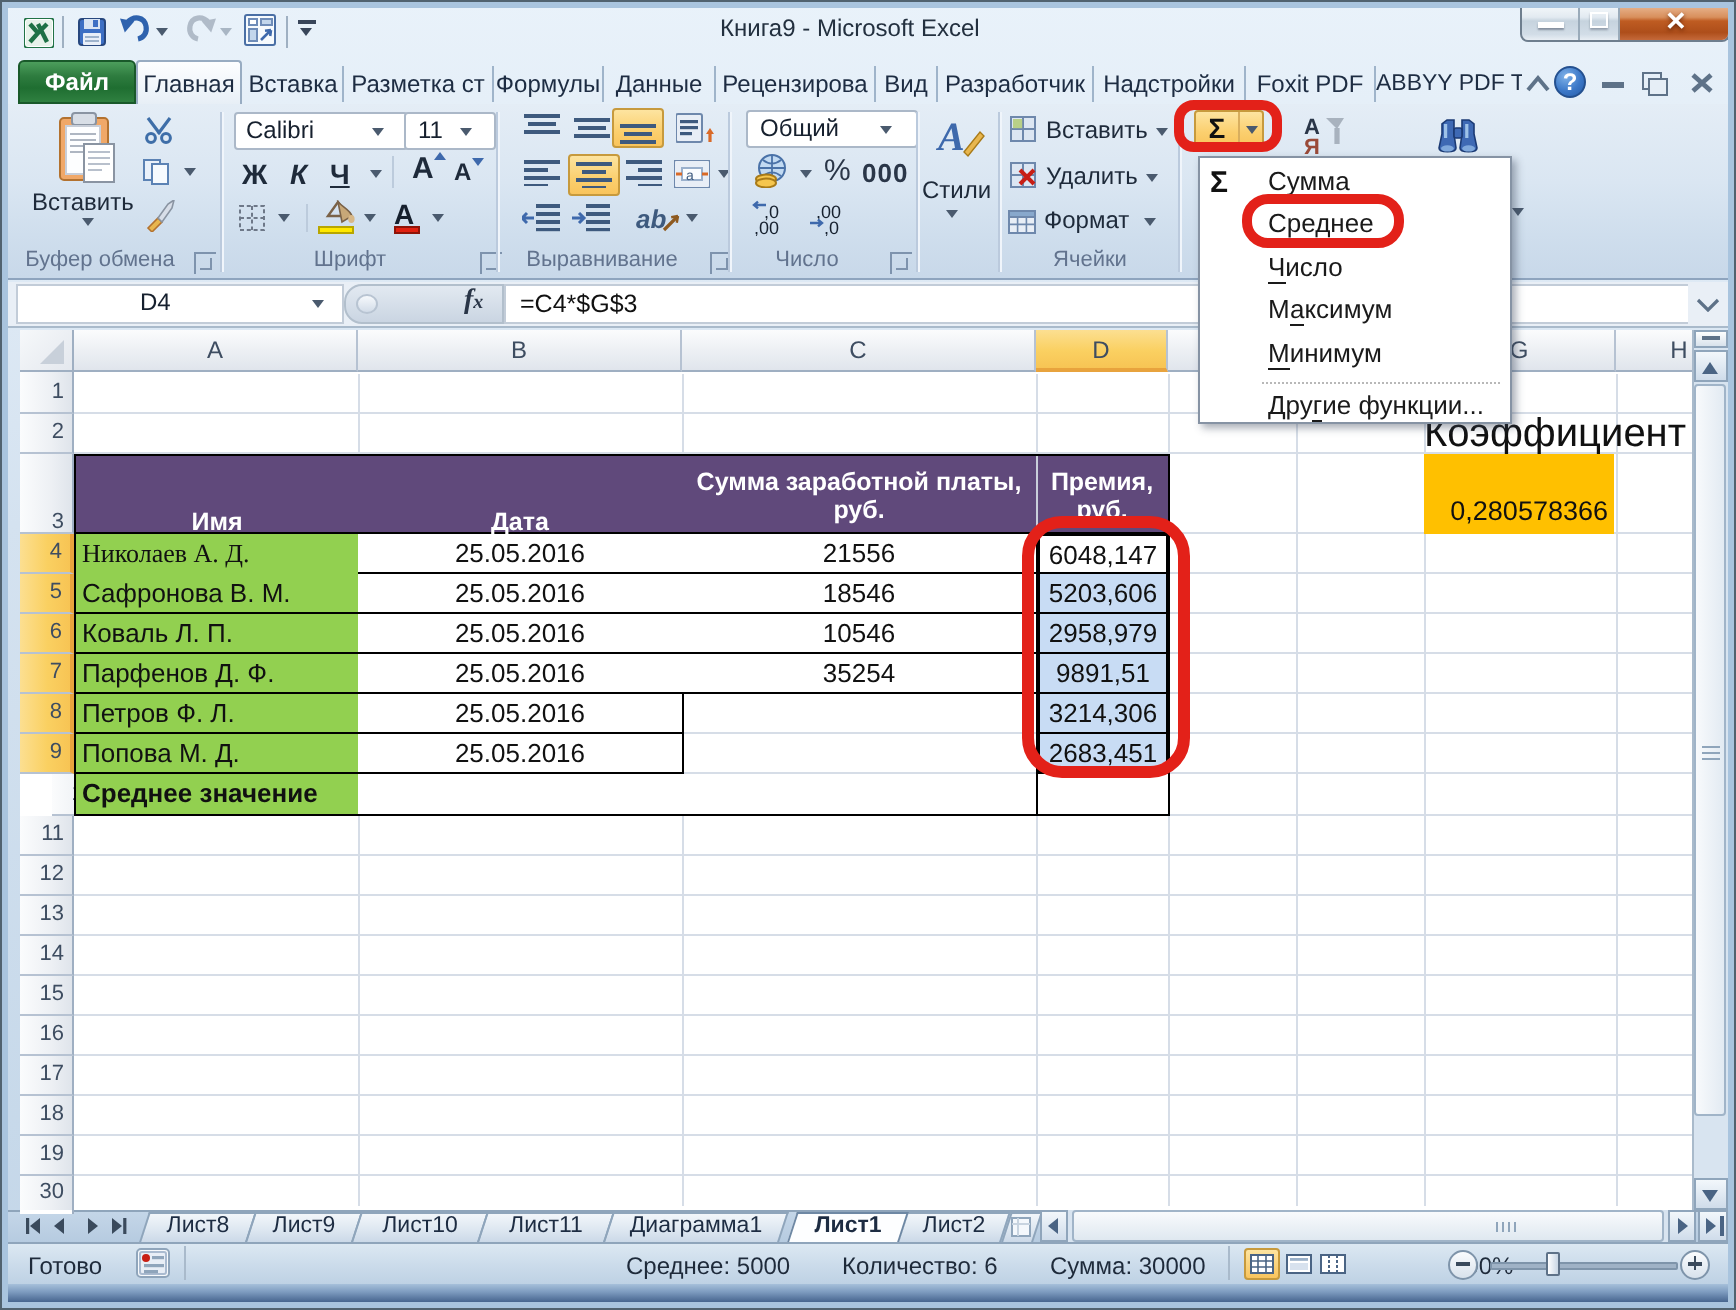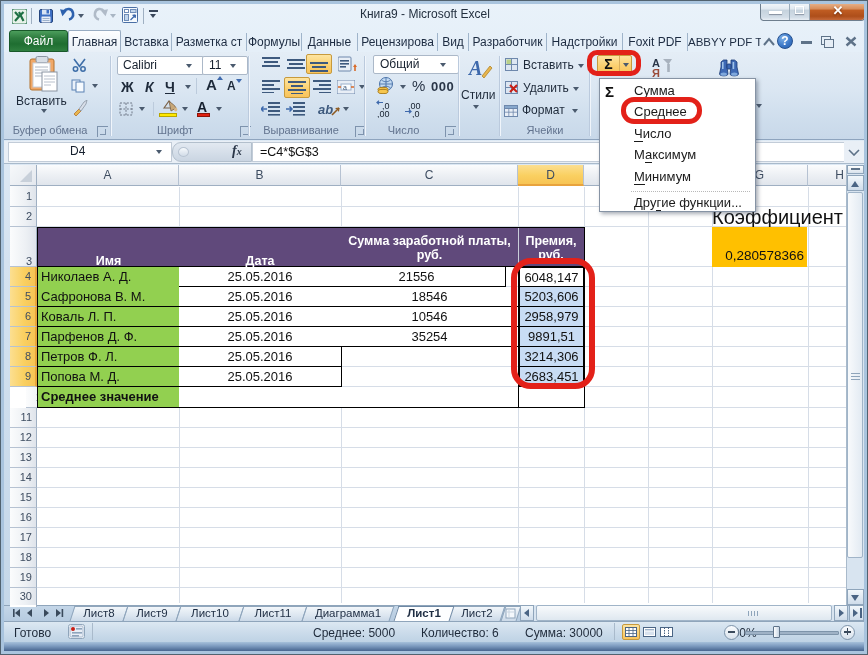--- a/index.html
+++ b/index.html
@@ -72,21 +72,21 @@
       <rect x="0.5" y="0.5" width="15" height="15" rx="1" fill="#F6FAFD" stroke="#4A6FA5"></rect>
       <rect x="2.5" y="2.5" width="4" height="3" fill="#fff" stroke="#6E8CB8"></rect>
       <rect x="8.5" y="2.5" width="5.5" height="3" fill="#C2D6EC" stroke="#6E8CB8"></rect>
       <rect x="2.5" y="7.5" width="4" height="6" fill="#C2D6EC" stroke="#6E8CB8"></rect>
       <path d="M8.5 13 L13.5 8 M13.5 8 l-3 0.4 M13.5 8 l-0.4 3" stroke="#3E69AC" stroke-width="1.3" fill="none"></path>
     </svg>
 <div class="ab" style="left:143px;top:8px;width:1px;height:16px;background:#9FB0C2;"></div>
 <div class="ab" style="left:149px;top:10px;width:9px;height:1.5px;background:#39465A;"></div>
 <div class="da" style="left:150px;top:14px;border-top-color:#39465A;"></div>
 
-<div class="ab" style="left:9px;top:30px;width:59px;height:22px;border-radius:3px 3px 0 0;background:linear-gradient(180deg,#4C9E5C 0%,#2E7C3F 35%,#1F6E31 65%,#2F8040 100%);border:1px solid #19592A;box-sizing:border-box;color:#fff;font-size:12px;text-align:center;line-height:21px;font-weight:normal;">Файл</div>
+<div class="ab" style="left:9px;top:30px;width:59px;height:22px;border-radius:3px 3px 0 0;background:linear-gradient(180deg,#4C9E5C 0%,#2E7C3F 35%,#1F6E31 65%,#2F8040 100%);border:1px solid #19592A;box-sizing:border-box;color:#fff;font-size:12px;text-align:center;line-height:21px;font-weight:bold;">Файл</div>
 <div class="ab" style="left:68px;top:30px;width:53px;height:23px;background:linear-gradient(180deg,#FDFEFF 0%,#F0F5FA 60%,#E6EEF6 100%);border:1px solid #98ACC2;border-bottom:none;border-radius:2px 2px 0 0;box-sizing:border-box;font-size:12px;color:#1d2c42;text-align:center;line-height:22px;">Главная</div>
 <div class="tabtxt" style="left:122px;width:49px;">Вставка</div>
     <div class="tsep" style="left:171px;"></div>
 <div class="tabtxt" style="left:172px;width:74px;">Разметка ст</div>
     <div class="tsep" style="left:246px;"></div>
 <div class="tabtxt" style="left:247px;width:54px;">Формулы</div>
     <div class="tsep" style="left:301px;"></div>
 <div class="tabtxt" style="left:302px;width:55px;">Данные</div>
     <div class="tsep" style="left:357px;"></div>
 <div class="tabtxt" style="left:358px;width:79px;">Рецензирова</div>
@@ -425,35 +425,35 @@
 
 <div class="ab" style="left:712px;top:208px;width:94px;font-size:20px;color:#111;line-height:19px;">Коэффициент</div>
 <div class="ab" style="left:712px;top:227px;width:95px;height:40px;background:#FFC000;"></div>
 <div class="ab" style="left:712px;top:246px;width:92px;font-size:13.5px;color:#111;text-align:right;line-height:19px;">0,280578366</div>
 
 <div class="pc" style="left:37px;top:227px;width:143px;height:40px;line-height:66px;">Имя</div>
 <div class="pc" style="left:179px;top:227px;width:163px;height:40px;border-left:none;line-height:66px;">Дата</div>
 <div class="pc" style="left:341px;top:227px;width:178px;height:40px;border-left:none;padding-top:6px;">Сумма заработной платы,<br>руб.</div>
 <div class="pc" style="left:518px;top:227px;width:67px;height:40px;border-left:none;padding-top:6px;">Премия,<br>руб.</div>
 <div class="ab" style="left:518px;top:228px;width:1px;height:38px;background:#C9CEDA;"></div>
-<div class="gc" style="left:37px;top:267px;width:143px;height:34px;">Николаев А. Д.</div>
+<div class="gc" style="left:37px;top:267px;width:143px;height:34px;font-family:Liberation Serif, serif;">Николаев А. Д.</div>
 <div class="gc" style="left:37px;top:287px;width:143px;height:20px;">Сафронова В. М.</div>
 <div class="gc" style="left:37px;top:307px;width:143px;height:20px;">Коваль Л. П.</div>
 <div class="gc" style="left:37px;top:327px;width:143px;height:20px;">Парфенов Д. Ф.</div>
 <div class="gc" style="left:37px;top:347px;width:143px;height:20px;">Петров Ф. Л.</div>
 <div class="gc" style="left:37px;top:367px;width:143px;height:20px;">Попова М. Д.</div>
 <div class="gc" style="left:37px;top:387px;width:143px;height:21px;font-weight:bold;line-height:20px;">Среднее значение</div>
 <div class="wc" style="left:179px;top:267px;width:163px;height:20px;border-left:none;">25.05.2016</div>
 <div class="wc" style="left:179px;top:287px;width:163px;height:20px;border-left:none;">25.05.2016</div>
 <div class="wc" style="left:179px;top:307px;width:163px;height:20px;border-left:none;">25.05.2016</div>
 <div class="wc" style="left:179px;top:327px;width:163px;height:20px;border-left:none;">25.05.2016</div>
 <div class="wc" style="left:179px;top:347px;width:163px;height:20px;border-left:none;">25.05.2016</div>
 <div class="wc" style="left:179px;top:367px;width:163px;height:20px;border-left:none;">25.05.2016</div>
 <div class="wc" style="left:179px;top:387px;width:163px;height:21px;border-left:none;"></div>
-<div class="wc" style="left:328px;top:267px;width:178px;height:20px;border-left:none;">21556</div>
+<div class="wc" style="left:341px;top:267px;width:178px;height:20px;border-left:none;">21556</div>
 <div class="wc" style="left:341px;top:287px;width:178px;height:20px;border-left:none;">18546</div>
 <div class="wc" style="left:341px;top:307px;width:178px;height:20px;border-left:none;">10546</div>
 <div class="wc" style="left:341px;top:327px;width:178px;height:20px;border-left:none;">35254</div>
 <div class="wc" style="left:341px;top:387px;width:178px;height:21px;border-left:none;"></div>
 <div class="wc" style="left:518px;top:266px;width:67px;height:22px;border:2px solid #000;line-height:20px;">6048,147</div>
 <div class="bc" style="left:518px;top:287px;width:67px;height:20px;border-left:2px solid #000;border-right:2px solid #000;">5203,606</div>
 <div class="bc" style="left:518px;top:307px;width:67px;height:20px;border-left:2px solid #000;border-right:2px solid #000;">2958,979</div>
 <div class="bc" style="left:518px;top:327px;width:67px;height:20px;border-left:2px solid #000;border-right:2px solid #000;">9891,51</div>
 <div class="bc" style="left:518px;top:347px;width:67px;height:20px;border-left:2px solid #000;border-right:2px solid #000;">3214,306</div>
 <div class="bc" style="left:518px;top:367px;width:67px;height:20px;border-left:2px solid #000;border-right:2px solid #000;border-bottom:2px solid #000;">2683,451</div>

